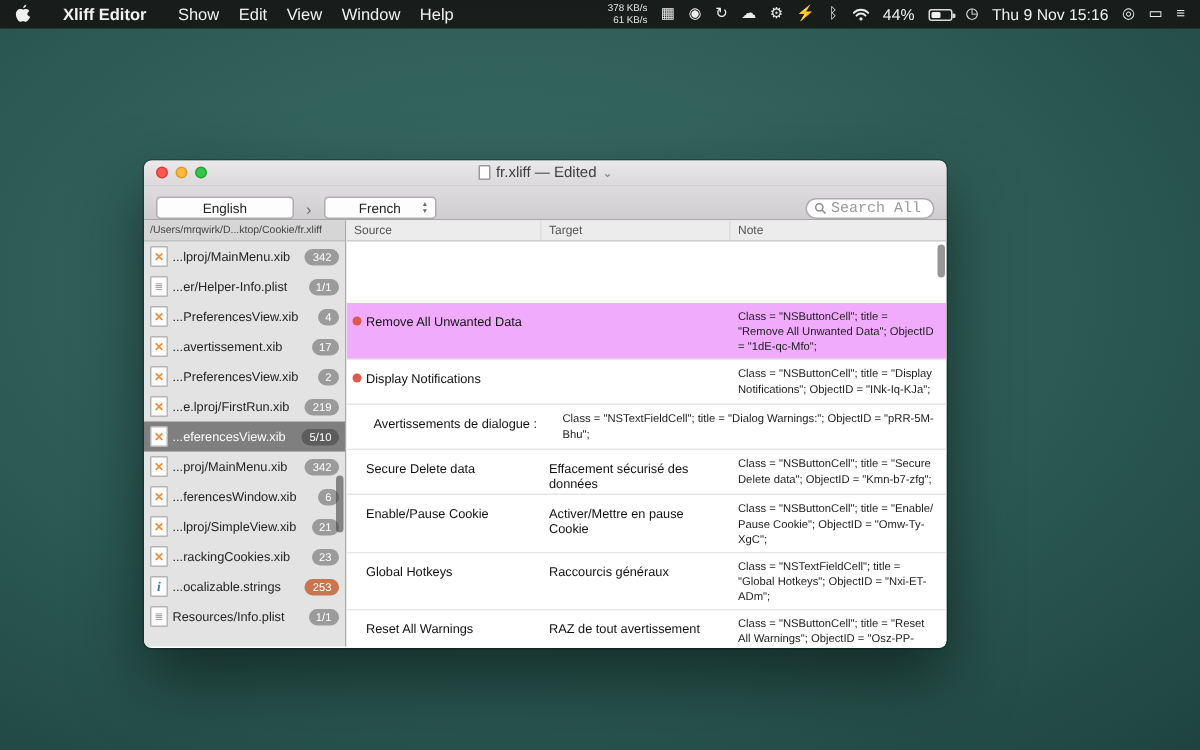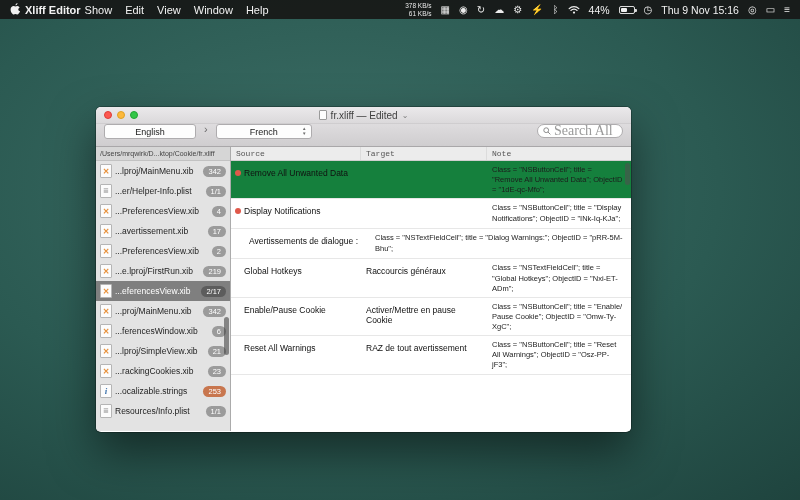--- a/index.html
+++ b/index.html
@@ -4,21 +4,21 @@
 <style>
   * { margin:0; padding:0; box-sizing:border-box; }
   html,body { width:800px; height:500px; overflow:hidden; font-family:"Liberation Sans", sans-serif; }
   #desktop { position:relative; width:800px; height:500px;
     background: radial-gradient(120% 120% at 42% 38%, #3c6e66 0%, #2b5a52 40%, #1b3d38 80%, #142e2a 100%); }
 
   
   #menubar { position:absolute; top:0; left:0; width:100%; height:19px;
     background:rgba(24,26,25,0.96); color:#f2f2f2; display:flex; align-items:center;
     padding:0 10px; font-size:11px; }
-  #menubar .left { display:flex; align-items:center; gap:4px; }
+  #menubar .left { display:flex; align-items:center; gap:21px; }
   #menubar .appname { font-weight:bold; }
   #menubar .mitem { cursor:default; }
   #menubar .right { margin-left:auto; display:flex; align-items:center; gap:9px; font-size:10.5px; }
   .netstats { text-align:right; font-size:6.5px; line-height:7.5px; color:#e8e8e8; }
   .sicon { font-size:10px; line-height:10px; color:#ececec; display:inline-flex; align-items:center; }
   .battery { position:relative; width:16px; height:8px; border:1px solid rgba(240,240,240,.9); border-radius:2px; }
   .battery::after { content:""; position:absolute; right:-3px; top:2px; width:2px; height:3px; background:rgba(240,240,240,.9); border-radius:0 1px 1px 0; }
   .battery .fill { position:absolute; left:1px; top:1px; bottom:1px; background:#f0f0f0; border-radius:1px; }
 
   
@@ -27,29 +27,29 @@
     box-shadow: 0 20px 45px rgba(0,0,0,.5), 0 0 0 1px rgba(0,0,0,.25); }
   #titlebar { height:17px; background:linear-gradient(#ebe9eb,#dbd9db); display:flex; align-items:center; position:relative; border-bottom:1px solid #cfcdcf;}
   .lights { display:flex; gap:5px; margin-left:8px; }
   .light { width:8px; height:8px; border-radius:50%; }
   .light.close { background:#fc5850; border:0.5px solid #dd3c36;}
   .light.min { background:#fdb93c; border:0.5px solid #dfa023;}
   .light.max { background:#33c648; border:0.5px solid #23a532;}
   .titlewrap { position:absolute; left:0; right:0; text-align:center; font-size:10px; color:#3f3f3f; display:flex; justify-content:center; align-items:center; gap:4px; pointer-events:none;}
   .proxydoc { width:8px; height:10px; background:#fdfdfd; border:1px solid #9a9a9a; border-radius:1px; display:inline-block;}
   .editchev { color:#7d7d7d; font-size:8px; }
-  #toolbar { height:23px; background:linear-gradient(#dedcde,#cfcdcf); display:flex; align-items:flex-start; padding:0 8px; gap:6px; border-bottom:1px solid #a9a7a9;}
+  #toolbar { height:23px; background:linear-gradient(#dedcde,#cfcdcf); display:flex; align-items:flex-end; padding:0 8px; gap:6px; border-bottom:1px solid #a9a7a9;}
   .tbtn { width:92px; height:15px; background:#fdfdfd; border:1px solid #aeacae; border-radius:3px;
     font-size:9px; color:#222; display:flex; align-items:center; justify-content:center; }
   .fwd { color:#6a6a6a; font-size:11px; line-height:11px; padding:0 2px; }
-  .popup { width:96px; height:15px; background:#fdfdfd; border:1px solid #aeacae; border-radius:3px;
+  .popup { width:75px; height:15px; background:#fdfdfd; border:1px solid #aeacae; border-radius:3px;
     font-size:9px; color:#222; display:flex; align-items:center; position:relative; justify-content:center;}
   .stepper { position:absolute; right:2px; top:1px; bottom:1px; width:9px; display:flex; flex-direction:column; align-items:center; justify-content:center; color:#6c6c6c; font-size:4.5px; line-height:4.5px;}
   .searchwrap { margin-left:auto; width:86px; height:14px; background:#fff; border:1px solid #aeacae; border-radius:8px; display:flex; align-items:center; padding:0 5px; gap:3px;}
-  .searchwrap input { border:none; outline:none; width:100%; font-size:14px; font-family:Liberation Serif, serif; background:transparent; color:#333;}
+  .searchwrap input { border:none; outline:none; width:100%; font-size:10px; font-family:Liberation Mono, monospace; background:transparent; color:#333;}
   .searchwrap input::placeholder { color:#9a9a9a; }
 
   #content { display:flex; height:calc(100% - 41px); }
 
   
   #sidebar { width:135px; background:#e3e3e3; border-right:1px solid #ababab; display:flex; flex-direction:column; position:relative;}
   #pathbar { height:14px; background:#d6d6d6; border-bottom:1px solid #c2c2c2; font-size:7px; color:#454545; line-height:13px; padding:0 4px; white-space:nowrap; overflow:hidden;}
   #sblist { flex:1; overflow:hidden; }
   .sb-item { height:20px; display:flex; align-items:center; gap:3px; padding:0 4px; font-size:8.5px; color:#232323; }
   .sb-item.sel { background:#7f7f7f; color:#fff; }
@@ -58,26 +58,26 @@
   .sb-icon.ft-xib { color:#e8913a; }
   .sb-icon.ft-plist { color:#8e8e8e; font-size:7px; font-weight:normal;}
   .sb-icon.ft-strings { color:#3f74ad; font-family:"Liberation Serif",serif; font-style:italic; font-size:9px;}
   .sb-label { flex:1; white-space:nowrap; overflow:hidden; }
   .sb-badge { font-size:7.5px; color:#fff; background:#9b9b9b; border-radius:8px; padding:1px 5px; min-width:12px; text-align:center; line-height:9px;}
   .sb-item.sel .sb-badge { background:#5c5c5c; }
   #sb-scrollthumb { position:absolute; right:1px; top:170px; width:5px; height:38px; background:rgba(55,55,55,.55); border-radius:3px;}
 
   
   #table { flex:1; display:flex; flex-direction:column; background:#fff; position:relative; overflow:hidden;}
-  #thead { height:14px; display:flex; background:#ececec; border-bottom:1px solid #cfcfcf; font-size:8px; color:#555; align-items:flex-start;font-family:Liberation Mono, monospace;}
+  #thead { height:14px; display:flex; background:#ececec; border-bottom:1px solid #cfcfcf; font-size:8px; color:#555; align-items:flex-start;}
   .th { padding-left:5px; border-right:1px solid #dcdcdc; height:100%; display:flex; align-items:center;}
   .th.src { width:130px; } .th.tgt { width:126px; } .th.note { flex:1; border-right:none; }
   #tbody { flex:1; overflow:hidden; }
   .trow { display:flex; min-height:30px; border-bottom:1px solid #e7e7e7; background:#fff; }
-  .trow.sel { background:#15803d; }
+  .trow.sel { background:#f0abfc;margin-top:41px; }
   .dotcell { width:13px; min-width:13px; padding-top:9px; display:flex; justify-content:center; }
   .dot { width:6px; height:6px; border-radius:50%; background:#e0584a; }
   .srccell { width:117px; min-width:117px; font-size:8.5px; color:#101010; padding:7px 4px 0 0; }
   .tgtcell { width:126px; min-width:126px; font-size:8.5px; color:#101010; padding:7px 4px 0 5px; }
   .notecell { flex:1; font-size:7.5px; color:#1c1c1c; line-height:1.35; padding:4px 8px 3px 5px; }
   #tb-scrollthumb { position:absolute; right:1px; top:16px; width:5px; height:22px; background:rgba(80,80,80,.6); border-radius:3px;}
 </style>
 </head>
 <body>
 
@@ -202,21 +202,21 @@
     <span class="sb-badge">2</span>
   </div>
             <div class="sb-item">
     <span class="sb-icon ft-xib">✕</span>
     <span class="sb-label">...e.lproj/FirstRun.xib</span>
     <span class="sb-badge">219</span>
   </div>
             <div class="sb-item sel">
     <span class="sb-icon ft-xib">✕</span>
     <span class="sb-label">...eferencesView.xib</span>
-    <span class="sb-badge">2/17</span>
+    <span class="sb-badge">5/10</span>
   </div>
             <div class="sb-item">
     <span class="sb-icon ft-xib">✕</span>
     <span class="sb-label">...proj/MainMenu.xib</span>
     <span class="sb-badge">342</span>
   </div>
             <div class="sb-item">
     <span class="sb-icon ft-xib">✕</span>
     <span class="sb-label">...ferencesWindow.xib</span>
     <span class="sb-badge">6</span>
@@ -272,36 +272,44 @@
     <span class="dotcell">
                 <span class="dot" style="visibility: hidden;"></span>
               </span>
     <span class="tgtcell">Avertissements de dialogue :</span>
     <span class="notecell">Class = "NSTextFieldCell"; title = "Dialog Warnings:"; ObjectID = "pRR-5M-Bhu";</span>
   </div>
             <div class="trow">
     <span class="dotcell">
                 <span class="dot" style="visibility: hidden;"></span>
               </span>
+    <span class="srccell">Secure Delete data</span>
+    <span class="tgtcell">Effacement sécurisé des données</span>
+    <span class="notecell">Class = "NSButtonCell"; title = "Secure Delete data"; ObjectID = "Kmn-b7-zfg";</span>
+  </div>
+            <div class="trow">
+    <span class="dotcell">
+                <span class="dot" style="visibility: hidden;"></span>
+              </span>
+    <span class="srccell">Enable/Pause Cookie</span>
+    <span class="tgtcell">Activer/Mettre en pause Cookie</span>
+    <span class="notecell">Class = "NSButtonCell"; title = "Enable/ Pause Cookie"; ObjectID = "Omw-Ty-XgC";</span>
+  </div>
+            <div class="trow">
+    <span class="dotcell">
+                <span class="dot" style="visibility: hidden;"></span>
+              </span>
     <span class="srccell">Global Hotkeys</span>
     <span class="tgtcell">Raccourcis généraux</span>
     <span class="notecell">Class = "NSTextFieldCell"; title = "Global Hotkeys"; ObjectID = "Nxi-ET-ADm";</span>
   </div>
             <div class="trow">
     <span class="dotcell">
                 <span class="dot" style="visibility: hidden;"></span>
               </span>
-    <span class="srccell">Enable/Pause Cookie</span>
-    <span class="tgtcell">Activer/Mettre en pause Cookie</span>
-    <span class="notecell">Class = "NSButtonCell"; title = "Enable/ Pause Cookie"; ObjectID = "Omw-Ty-XgC";</span>
-  </div>
-            <div class="trow">
-    <span class="dotcell">
-                <span class="dot" style="visibility: hidden;"></span>
-              </span>
     <span class="srccell">Reset All Warnings</span>
     <span class="tgtcell">RAZ de tout avertissement</span>
     <span class="notecell">Class = "NSButtonCell"; title = "Reset All Warnings"; ObjectID = "Osz-PP-jF3";</span>
   </div>
           </div>
         <div id="tb-scrollthumb"></div>
       </div>
     </div>
   </div>
 </div>

